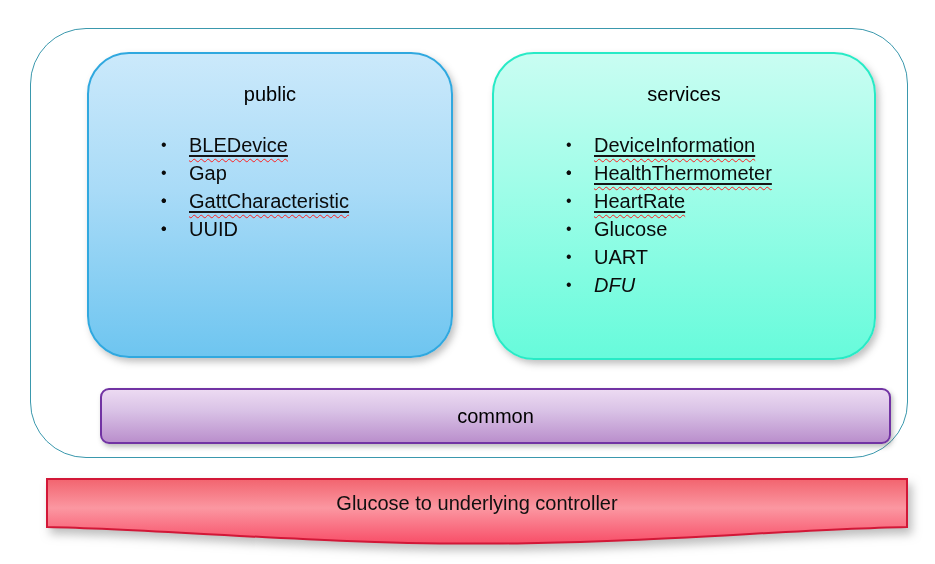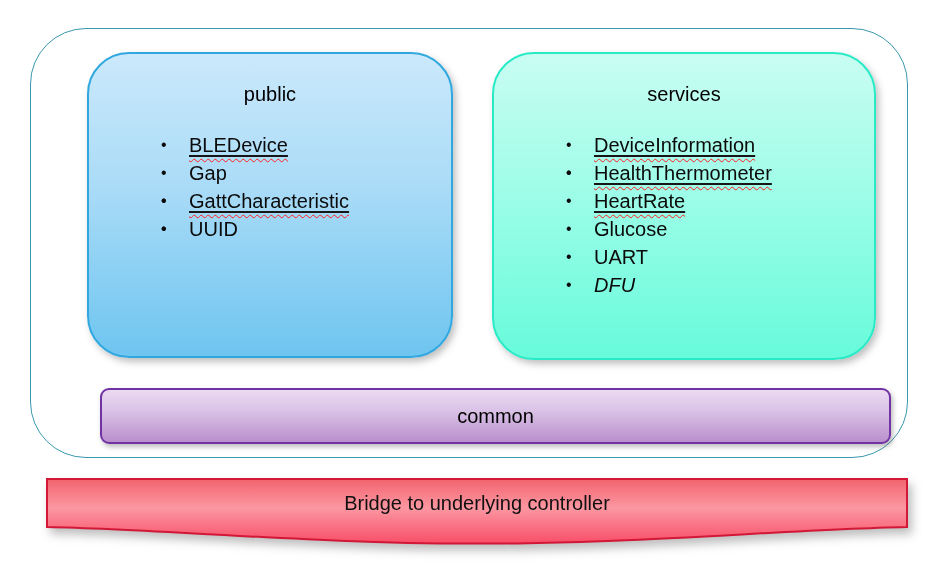--- a/index.html
+++ b/index.html
@@ -129,16 +129,16 @@
     <svg width="862" height="74" viewBox="0 0 862 74">
       <defs>
         <linearGradient id="bridge-grad" x1="0" y1="0" x2="0" y2="1">
           <stop offset="0"></stop>
             <stop offset="0.45"></stop>
             <stop offset="1"></stop>
         </linearGradient>
       </defs>
       <path class="bridge-path" d="M1,1 L861,1 L861,49 C740,51.5 585,66 431,65.5 C277,66 122,51.5 1,49 Z"></path>
     </svg>
-    <div class="bridge-label">Bridge to underlying controller</div>
+    <div class="bridge-label">Glucose to underlying controller</div>
   </div>
 
 </div>
 
 </body></html>

